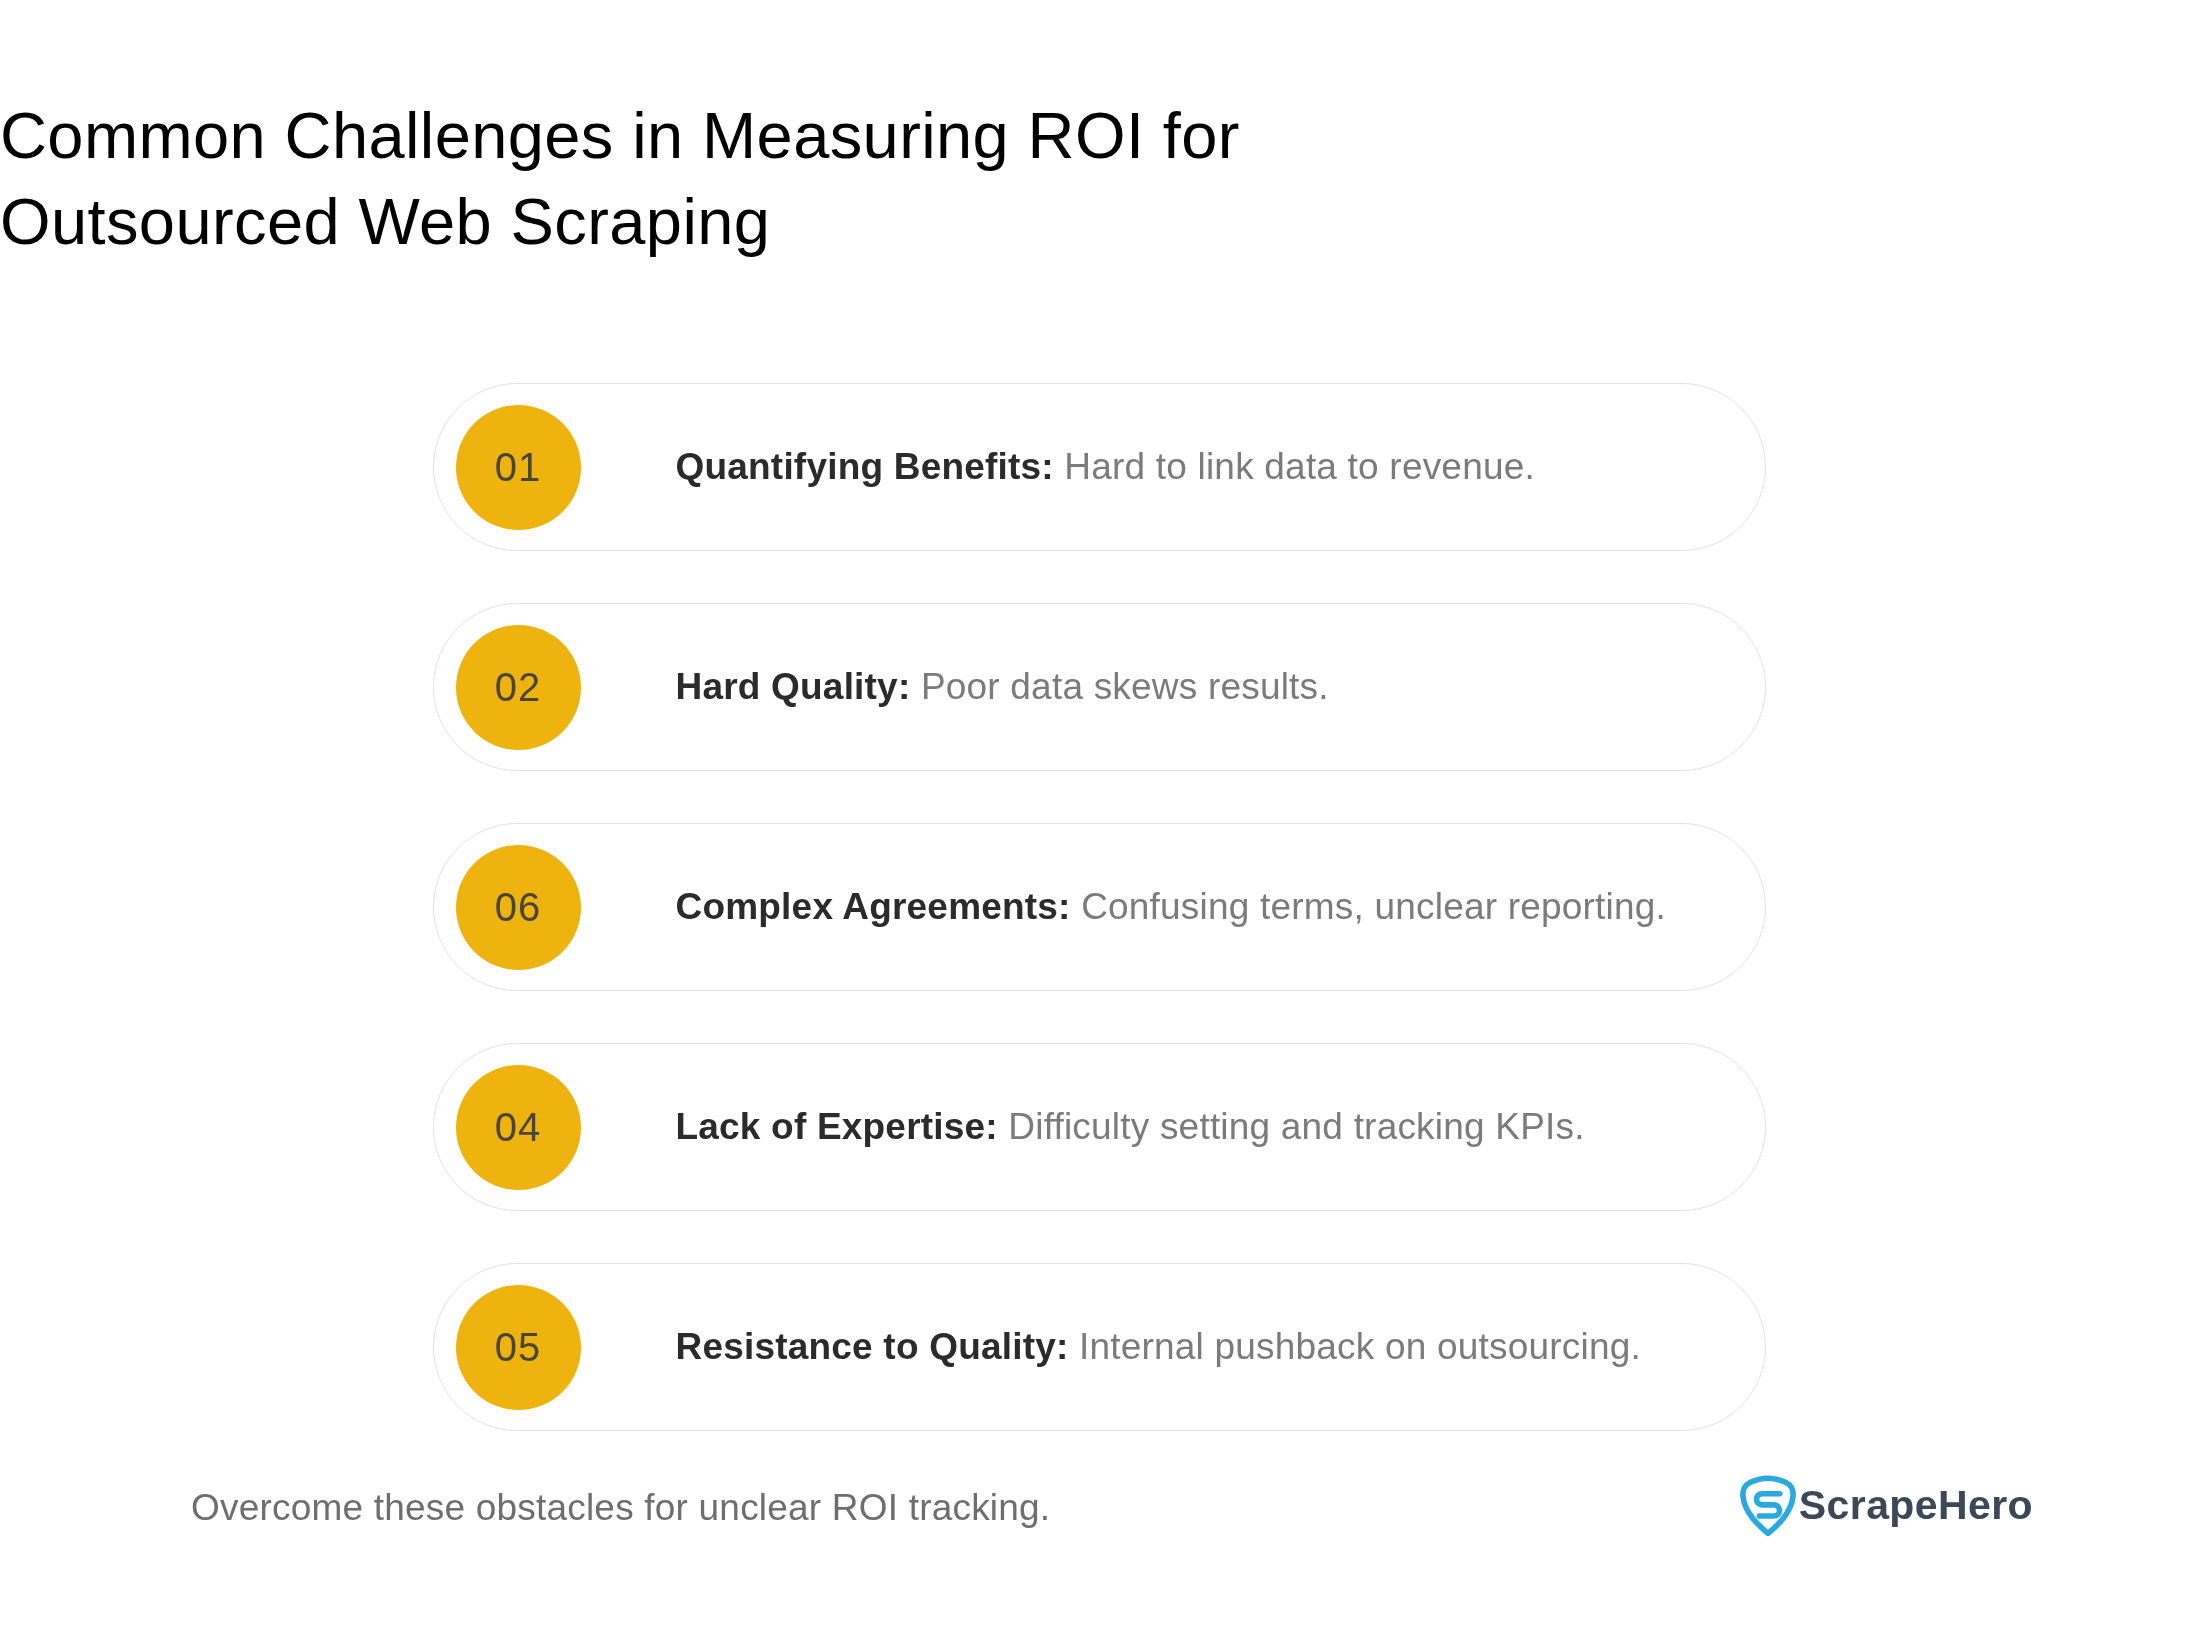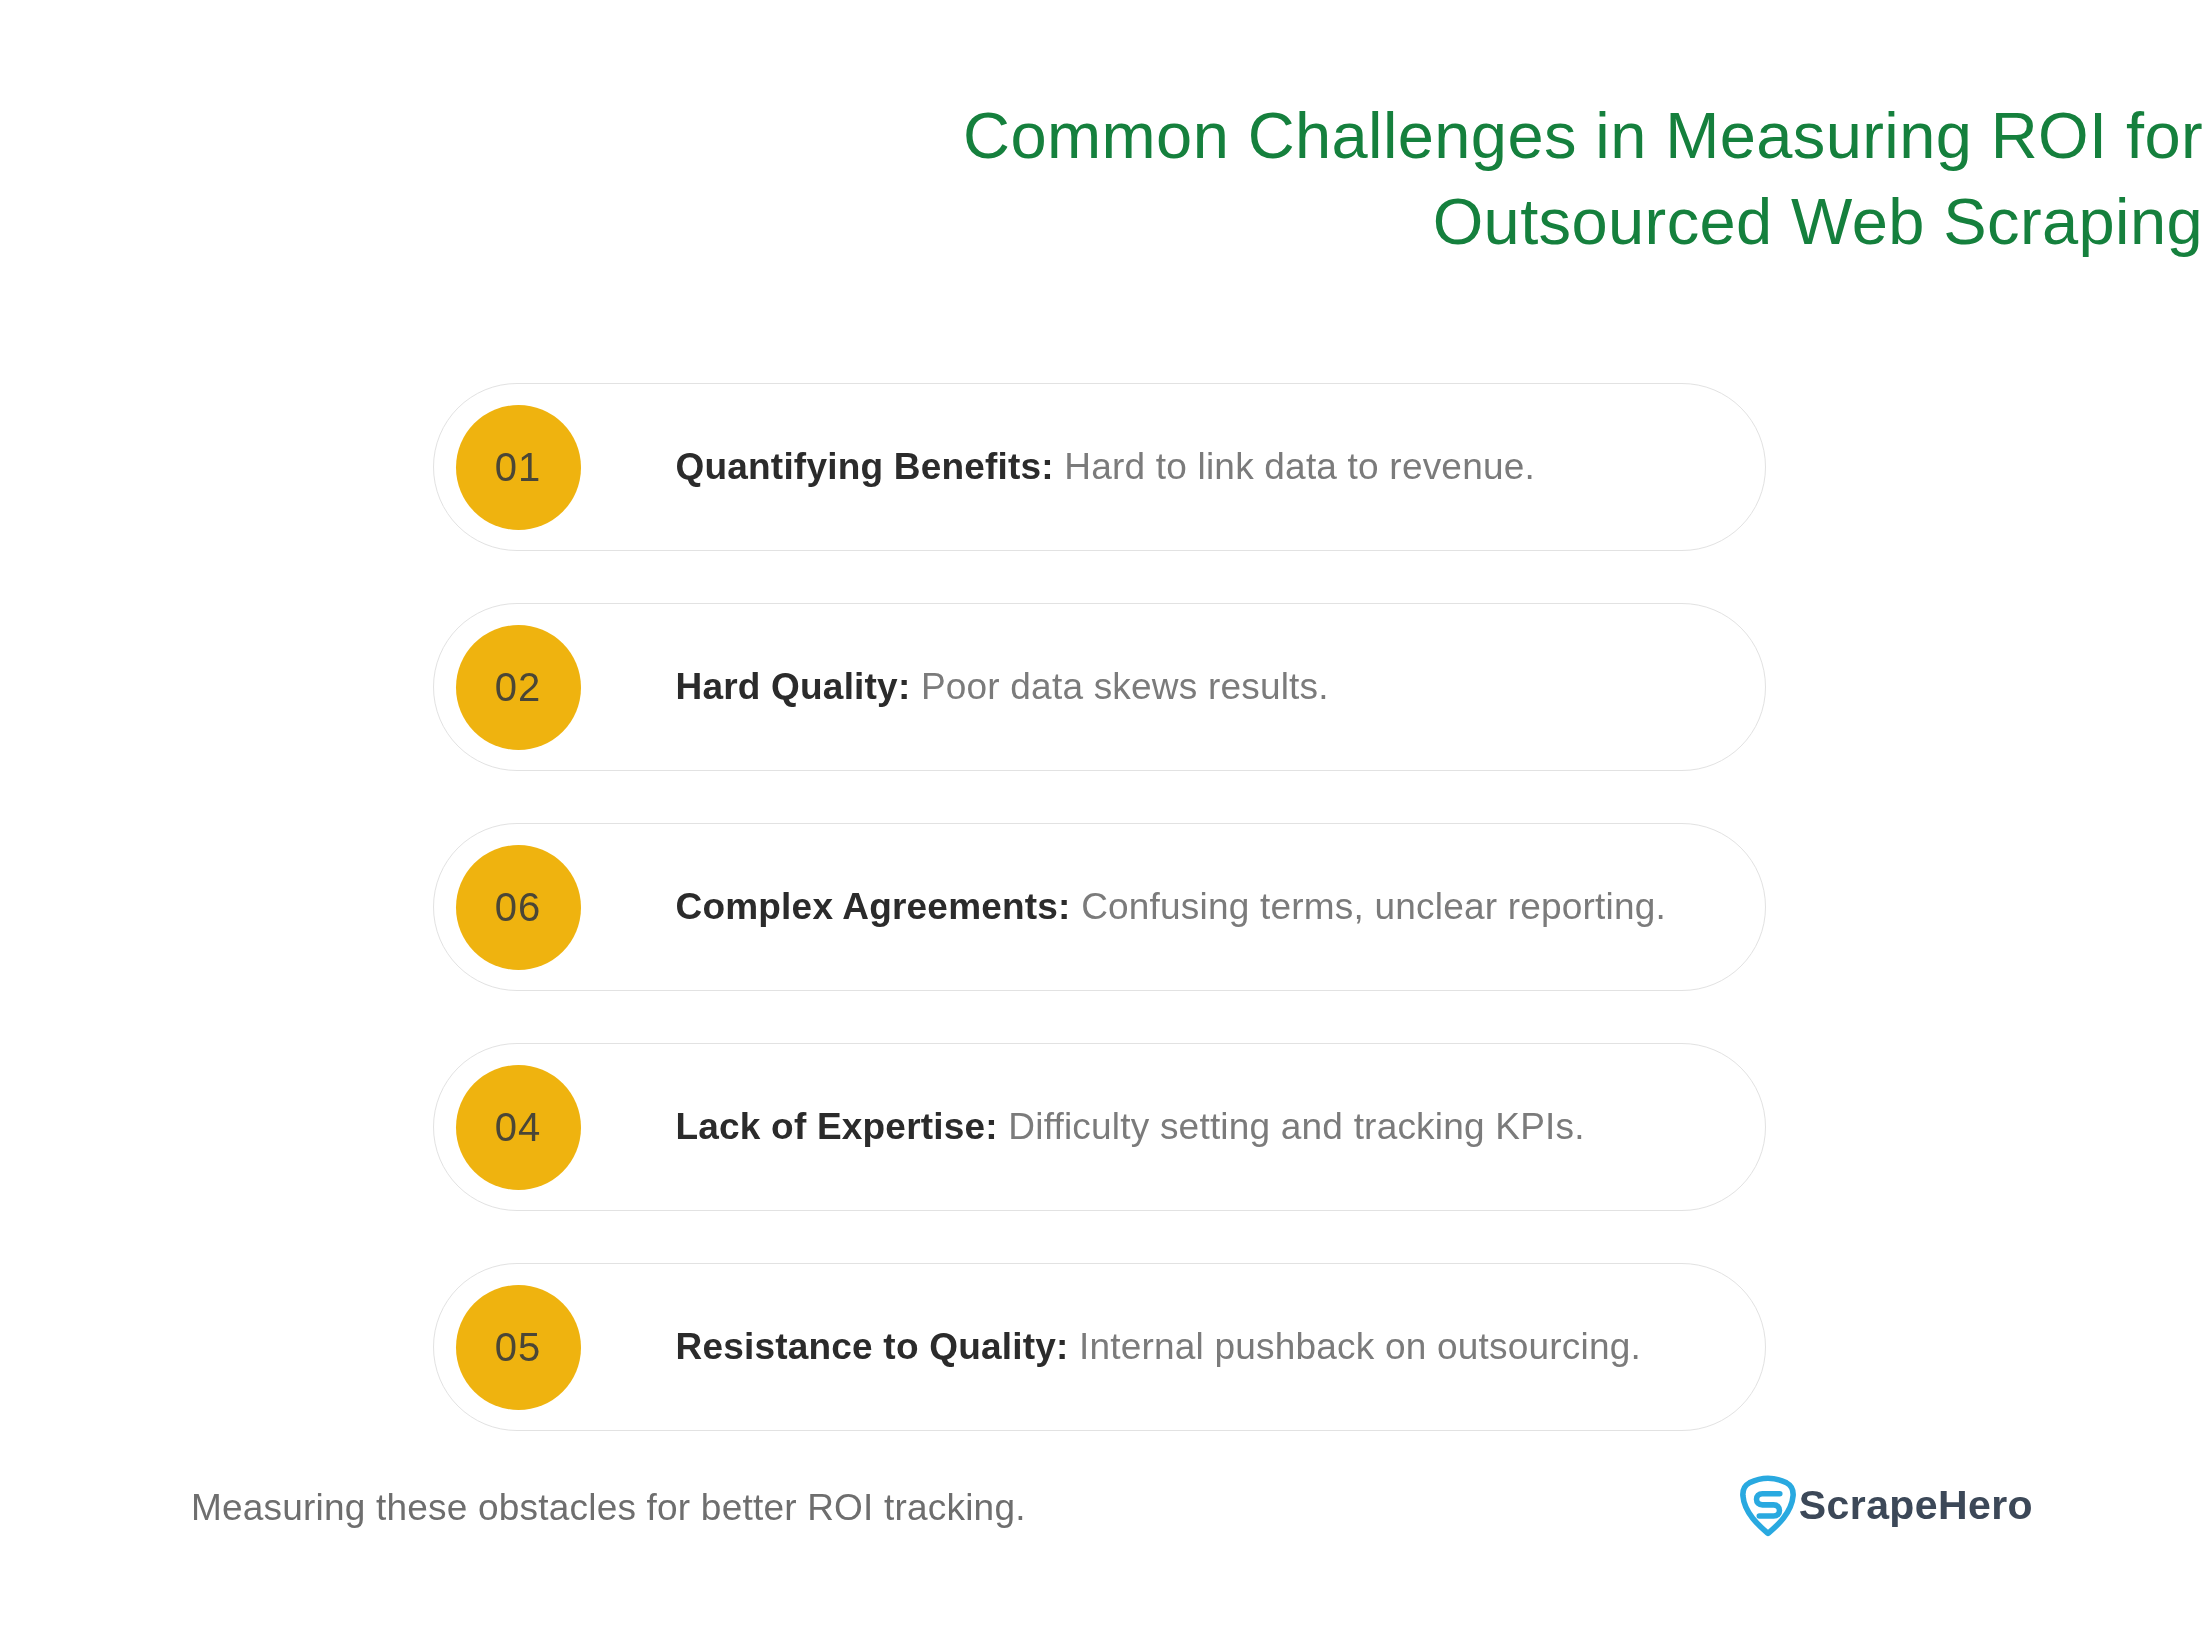--- a/index.html
+++ b/index.html
@@ -14,25 +14,25 @@
     background: #ffffff;
     font-family: "Liberation Sans", sans-serif;
     overflow: hidden;
   }
   .title {
     position: absolute;
     top: 93px;
     left: 0;
     right: 0;
     margin: 0;
-    text-align: right;
+    text-align: left;
     font-size: 65px;
     line-height: 86px;
     font-weight: 500;
-    color: #15803d;
+    color: #000000;
     letter-spacing: 0.4px;
   }
   .challenge-list {
     position: absolute;
     top: 383px;
     left: 433px;
     width: 1333px;
     display: flex;
     flex-direction: column;
     gap: 52px;
@@ -140,21 +140,21 @@
 
     <div class="pill">
       <div class="badge">
           <span>05</span>
         </div>
       <p class="item-text"><span class="label">Resistance to Quality:</span> <span>Internal pushback on outsourcing.</span></p>
     </div>
 
   </div>
 
-  <p class="footer-note">Measuring these obstacles for better ROI tracking.</p>
+  <p class="footer-note">Overcome these obstacles for unclear ROI tracking.</p>
 
   <div class="brand">
     <svg class="brand-icon" viewBox="0 0 100 104" xmlns="http://www.w3.org/2000/svg">
       <path d="M 50 97 C 41 89 12 67 9.5 36 C 9 27 12.5 19.5 20 15.5 C 29.5 10.8 39 8 50 8 C 61 8 70.5 10.8 80 15.5 C 87.5 19.5 91 27 90.5 36 C 88 67 59 89 50 97 Z" fill="none" stroke="#29a9e0" stroke-width="9" stroke-linejoin="round" stroke-linecap="round"></path>
       <path d="M 69 33 L 41 33 C 35 33 31.5 37 31.5 42 C 31.5 47 35 51 41 51 L 59 51 C 65 51 68.5 55 68.5 60 C 68.5 65 65 69 59 69 L 36 69" fill="none" stroke="#29a9e0" stroke-width="9" stroke-linejoin="round" stroke-linecap="round"></path>
     </svg>
     <span class="brand-name">ScrapeHero</span>
   </div>
 
 </div>

